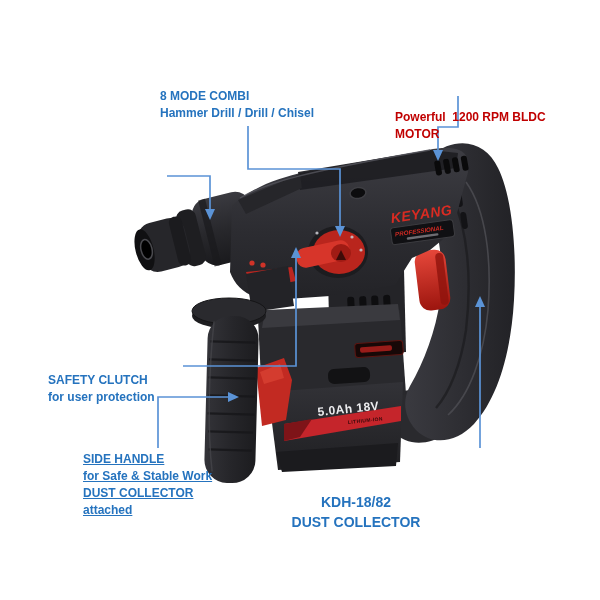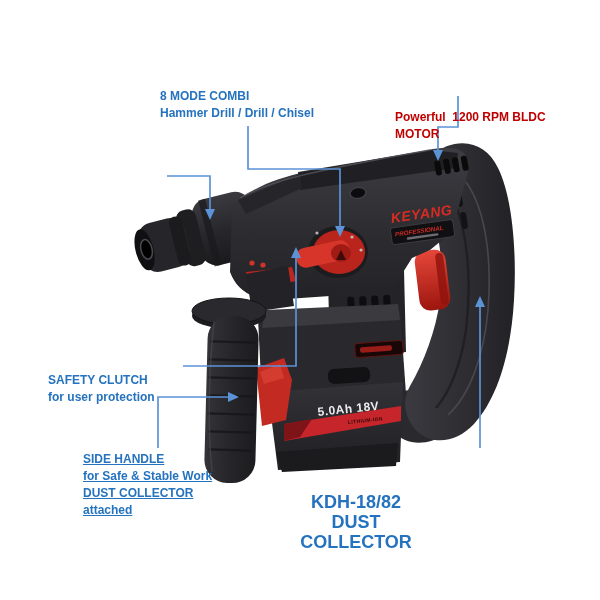--- a/index.html
+++ b/index.html
@@ -4,21 +4,21 @@
 <style>
   html,body{margin:0;padding:0;}
   body{width:600px;height:600px;background:#ffffff;position:relative;overflow:hidden;
        font-family:"Liberation Sans",sans-serif;}
   .stage{position:absolute;inset:0;width:600px;height:600px;}
   svg{position:absolute;left:0;top:0;}
   .callout{position:absolute;font-weight:bold;font-size:12px;line-height:17px;
            color:#2573be;white-space:pre-wrap;}
   .callout.red{color:#c00000;}
   .model-label{position:absolute;left:278px;top:492px;width:156px;text-align:center;
-           font-weight:bold;font-size:18px;line-height:20px;color:#2573be;white-space:pre-wrap;}
+           font-weight:bold;font-size:14px;line-height:20px;color:#2573be;white-space:pre-wrap;}
 </style>
 </head>
 <body>
 
 <div class="stage">
 
 <svg width="600" height="600" viewBox="0 0 600 600">
   <defs>
     <linearGradient id="gBody" x1="0" y1="0" x2="0" y2="1">
       <stop offset="0" stop-color="#3d3d43"></stop>

